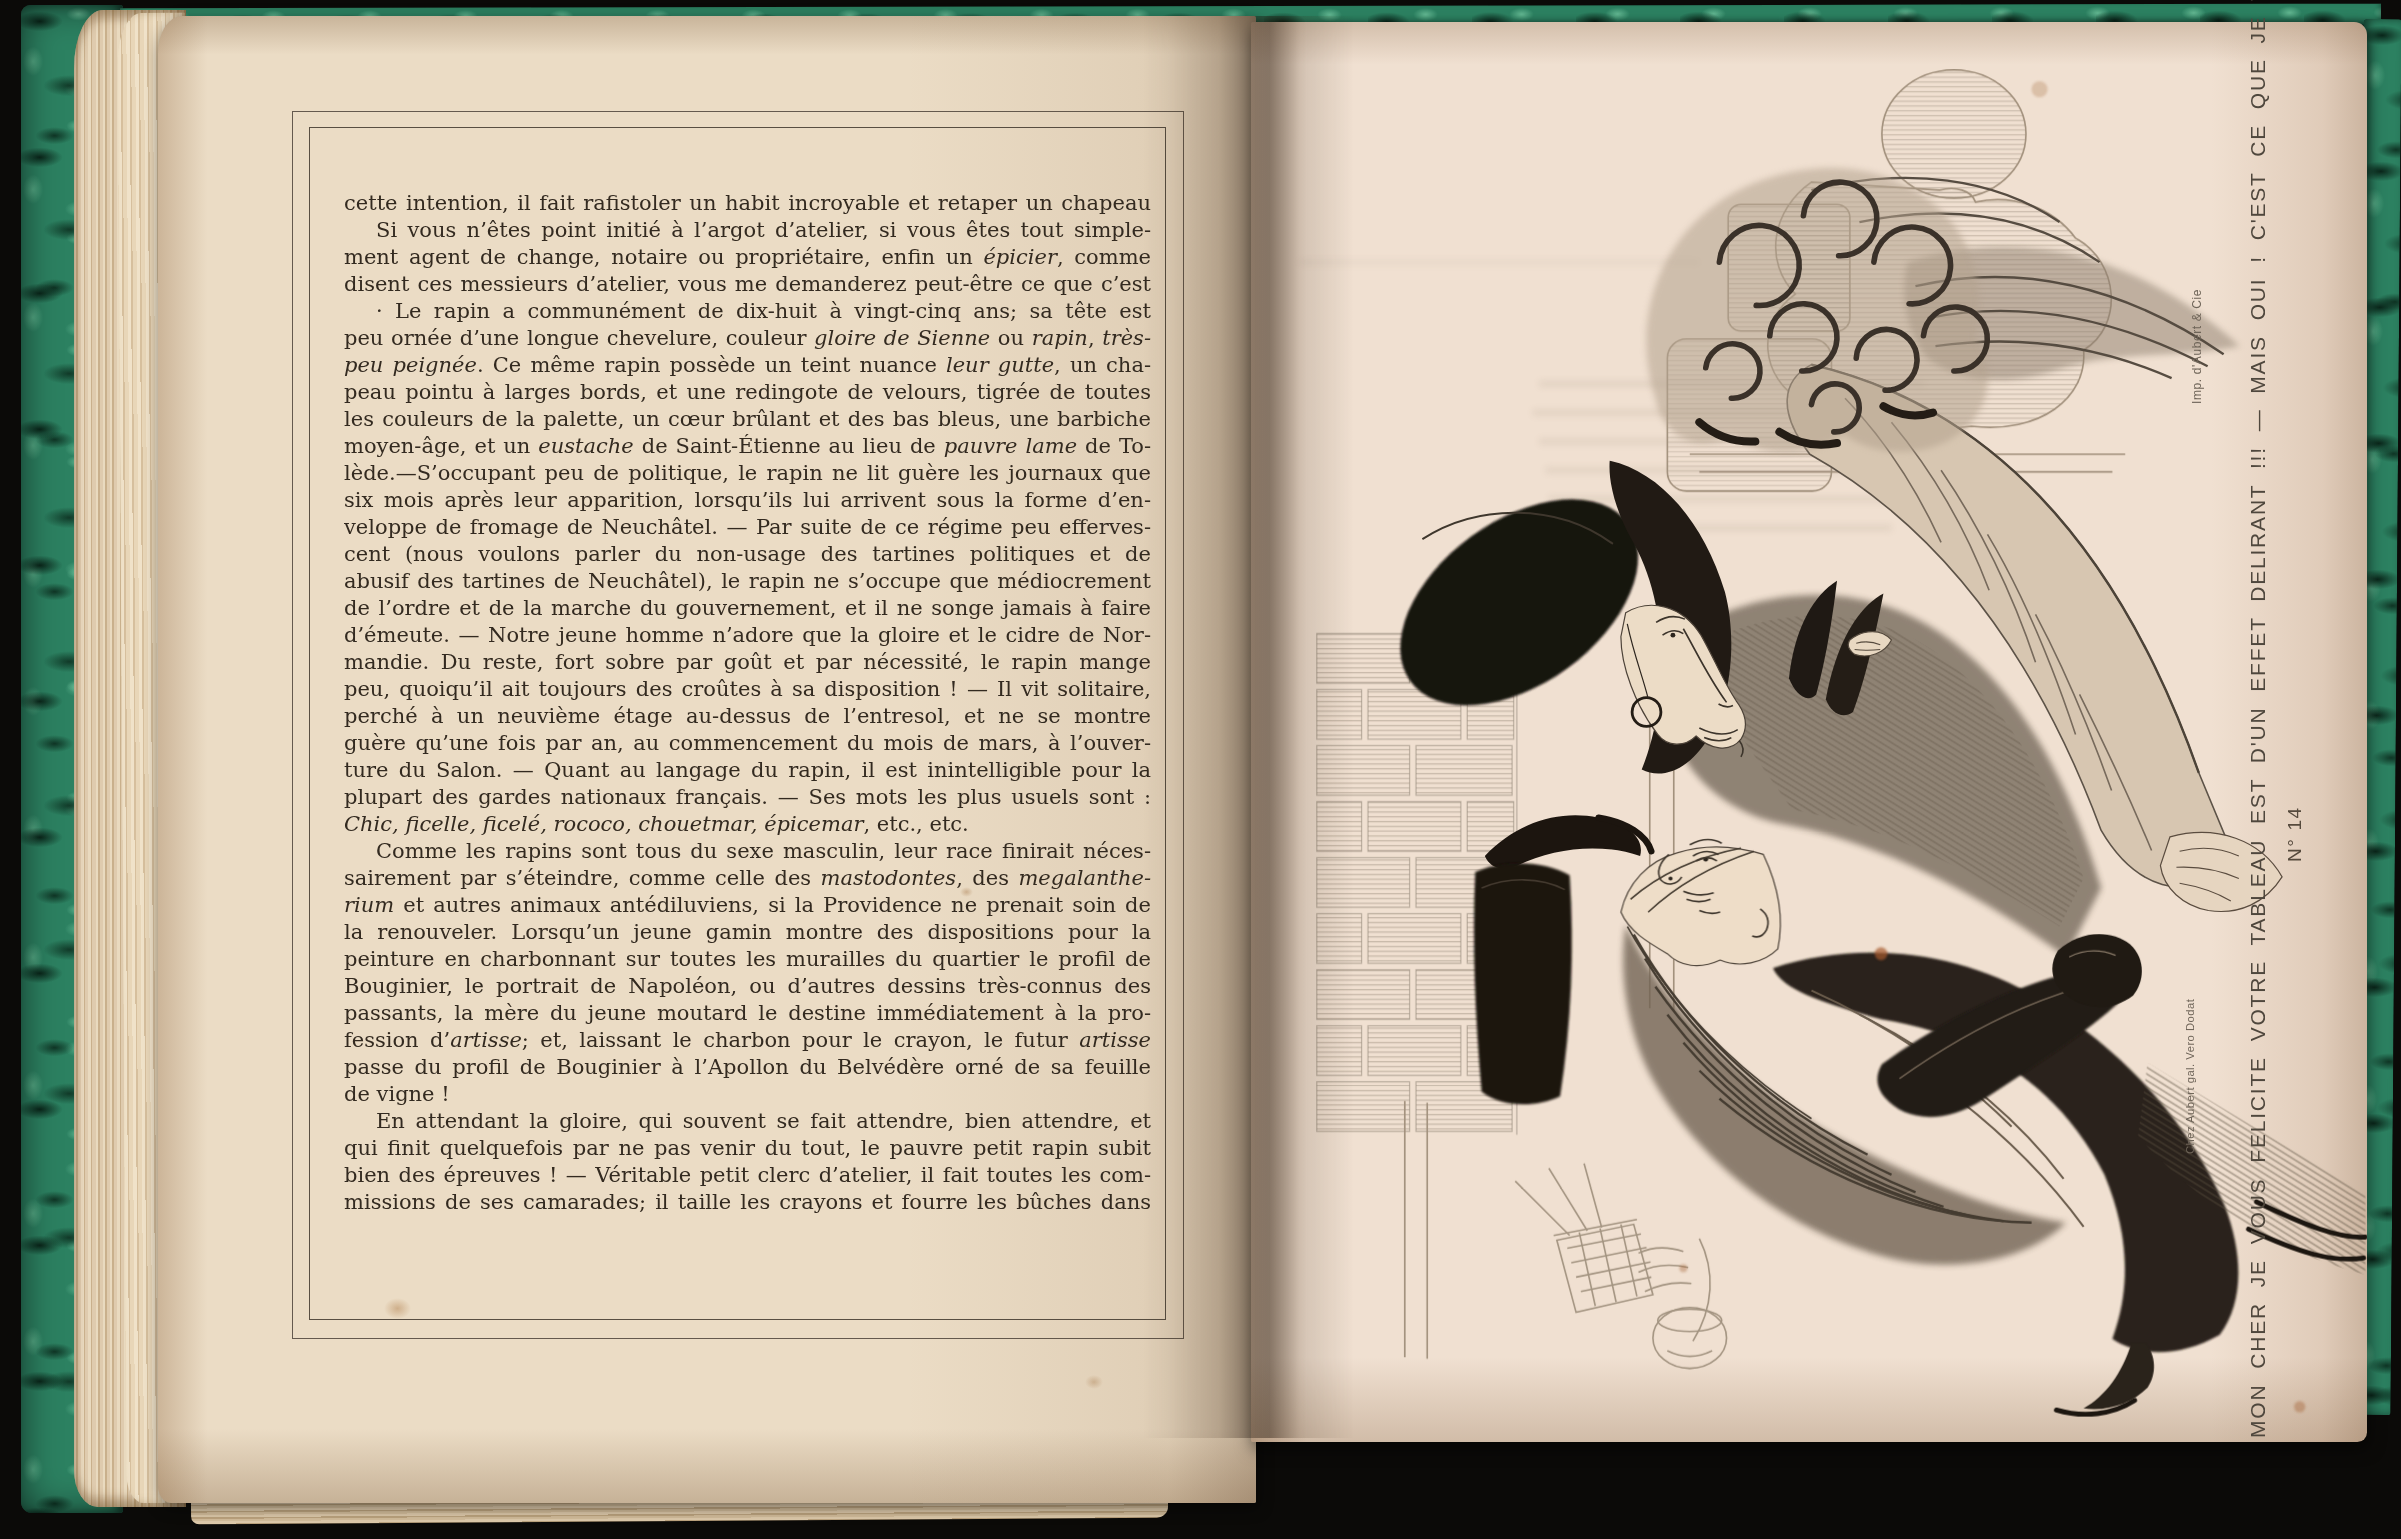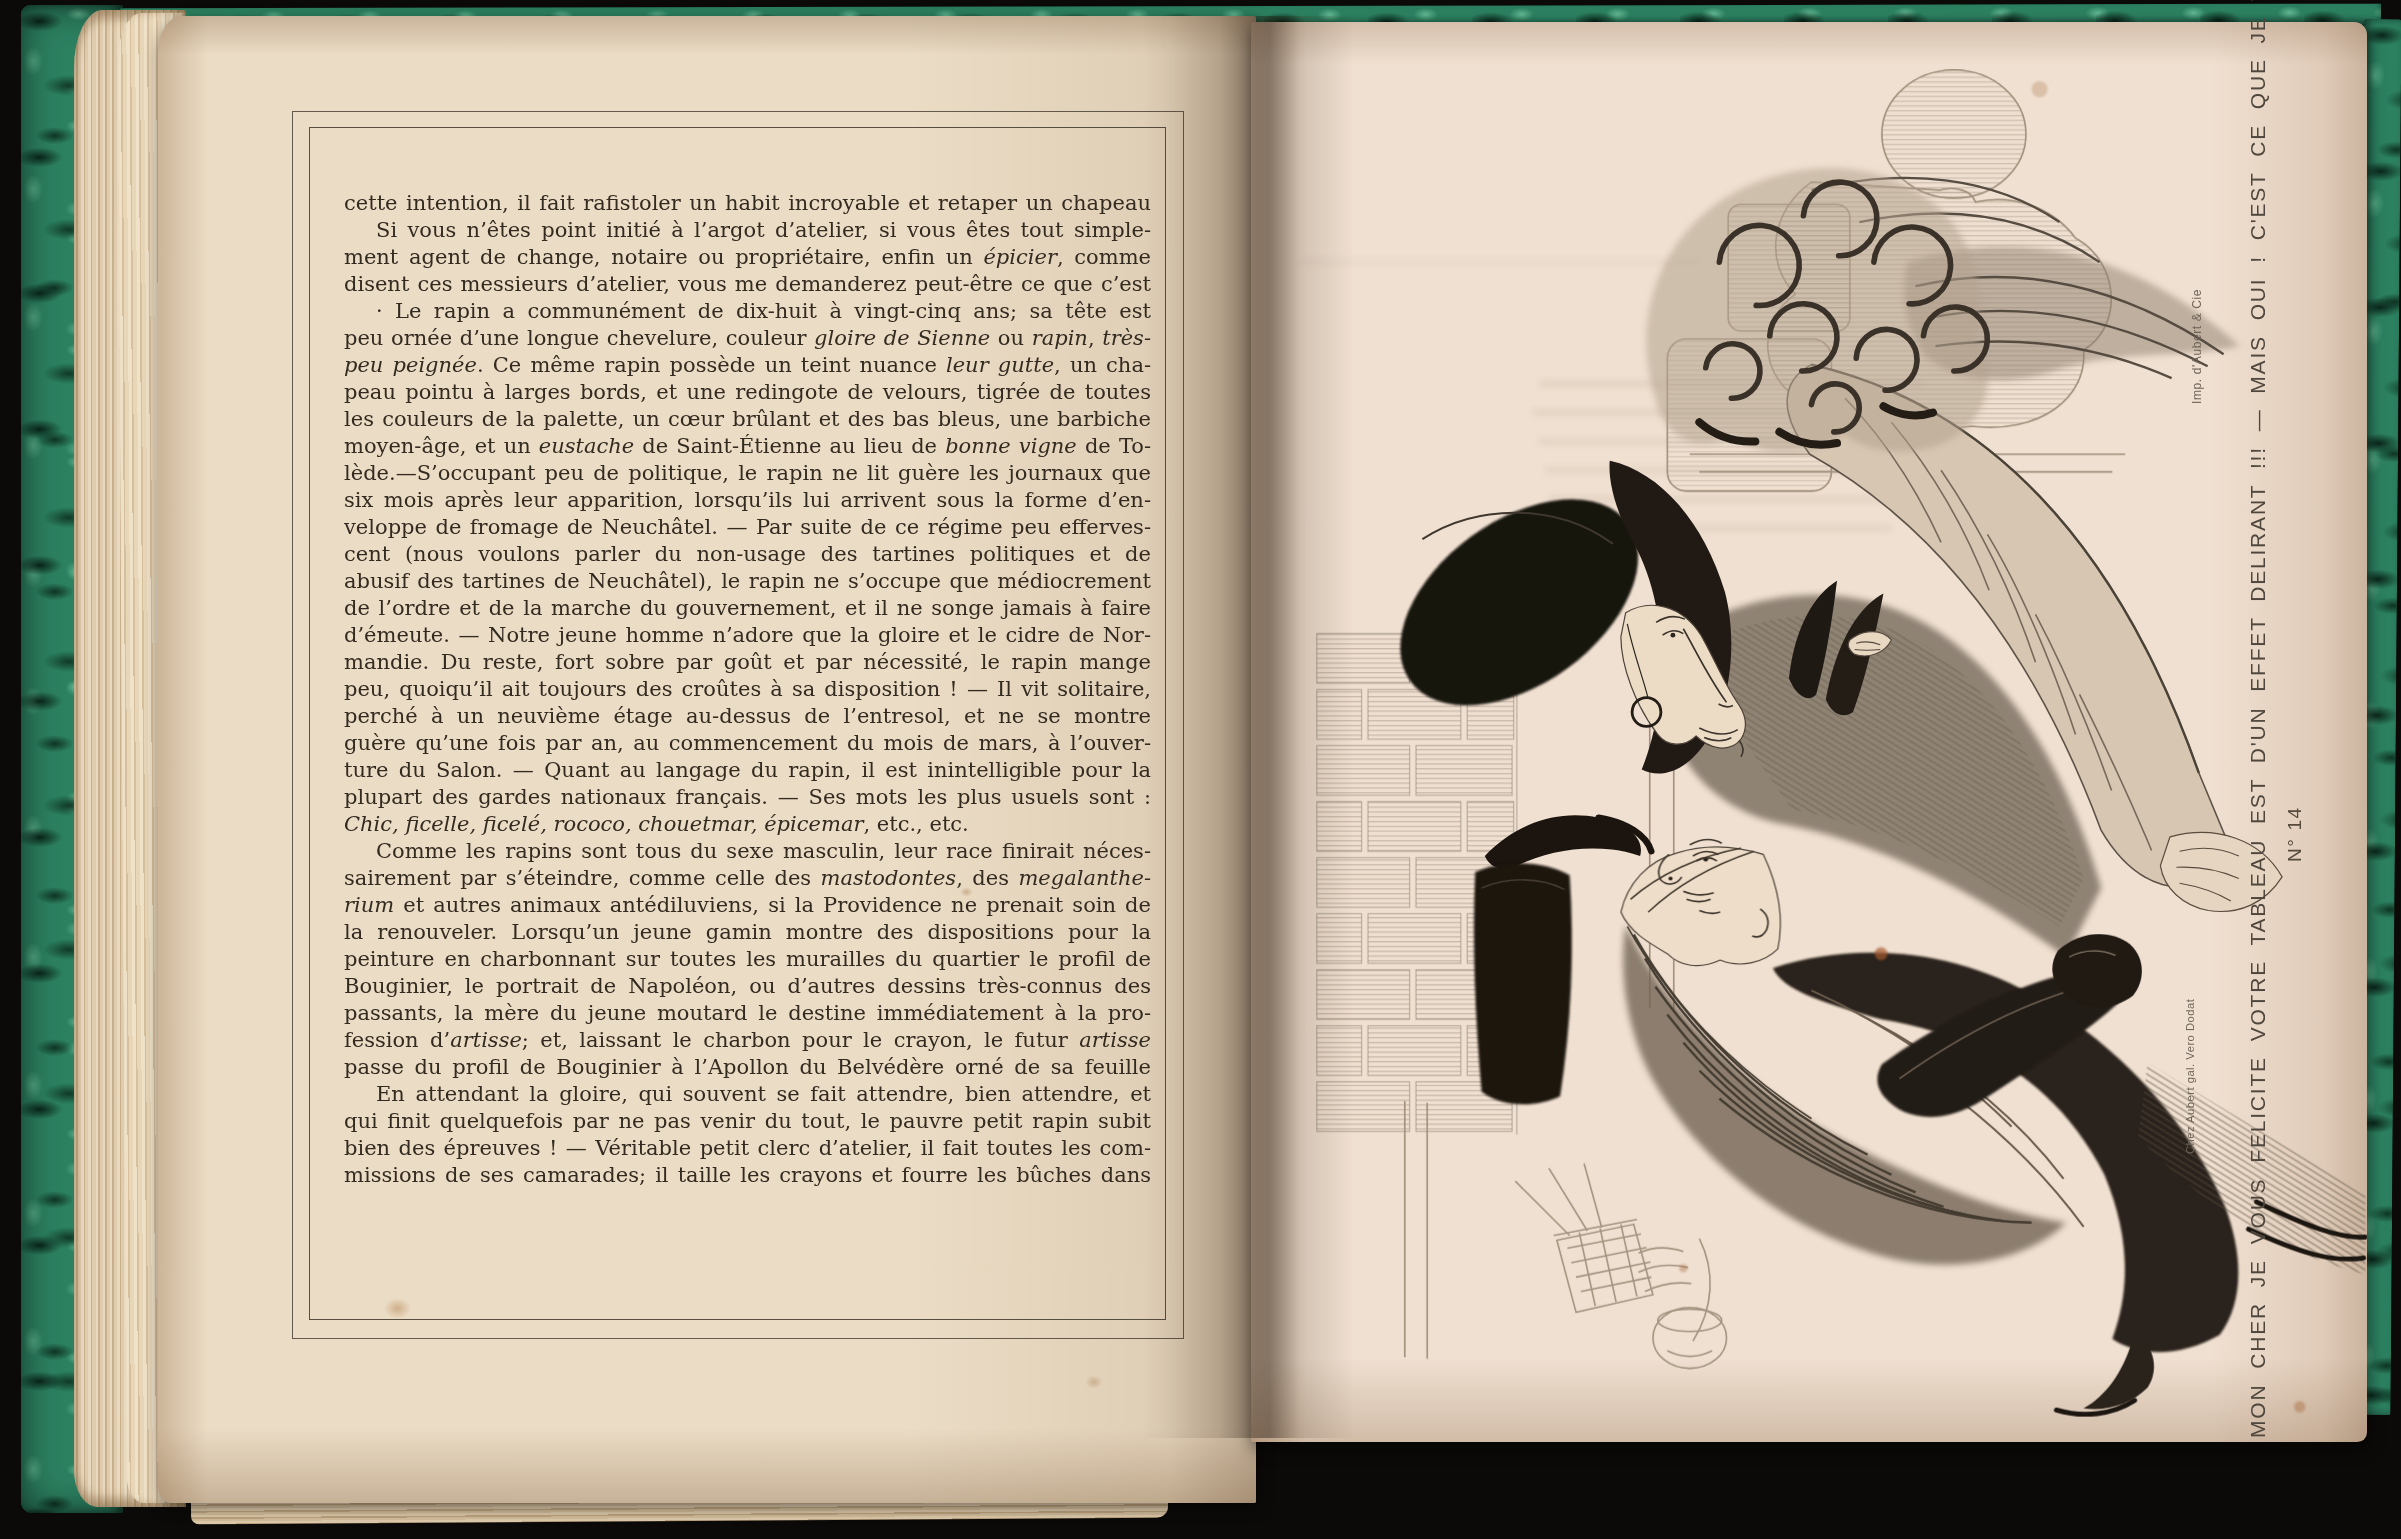--- a/index.html
+++ b/index.html
@@ -107,21 +107,21 @@
   <div class="abs textblock">
       <div class="tl">cette intention, il fait rafistoler un habit incroyable et retaper un chapeau</div>
       <div class="tl in">Si vous n’êtes point initié à l’argot d’atelier, si vous êtes tout simple-</div>
       <div class="tl">ment agent de change, notaire ou propriétaire, enfin un <i>épicier</i>, comme</div>
       <div class="tl">disent ces messieurs d’atelier, vous me demanderez peut-être ce que c’est</div>
       <div class="tl in">· Le rapin a communément de dix-huit à vingt-cinq ans; sa tête est</div>
       <div class="tl">peu ornée d’une longue chevelure, couleur <i>gloire de Sienne</i> ou <i>rapin</i>, <i>très-</i></div>
       <div class="tl"><i>peu peignée</i>. Ce même rapin possède un teint nuance <i>leur gutte</i>, un cha-</div>
       <div class="tl">peau pointu à larges bords, et une redingote de velours, tigrée de toutes</div>
       <div class="tl">les couleurs de la palette, un cœur brûlant et des bas bleus, une barbiche</div>
-      <div class="tl">moyen-âge, et un <i>eustache</i> de Saint-Étienne au lieu de <i>bonne vigne</i> de To-</div>
+      <div class="tl">moyen-âge, et un <i>eustache</i> de Saint-Étienne au lieu de <i>pauvre lame</i> de To-</div>
       <div class="tl">lède.—S’occupant peu de politique, le rapin ne lit guère les journaux que</div>
       <div class="tl">six mois après leur apparition, lorsqu’ils lui arrivent sous la forme d’en-</div>
       <div class="tl">veloppe de fromage de Neuchâtel. — Par suite de ce régime peu efferves-</div>
       <div class="tl">cent (nous voulons parler du non-usage des tartines politiques et de l’usage</div>
       <div class="tl">abusif des tartines de Neuchâtel), le rapin ne s’occupe que médiocrement</div>
       <div class="tl">de l’ordre et de la marche du gouvernement, et il ne songe jamais à faire</div>
       <div class="tl">d’émeute. — Notre jeune homme n’adore que la gloire et le cidre de Nor-</div>
       <div class="tl">mandie. Du reste, fort sobre par goût et par nécessité, le rapin mange</div>
       <div class="tl">peu, quoiqu’il ait toujours des croûtes à sa disposition ! — Il vit solitaire,</div>
       <div class="tl">perché à un neuvième étage au-dessus de l’entresol, et ne se montre</div>
@@ -131,20 +131,21 @@
       <div class="tl nj"><i>Chic, ficelle, ficelé, rococo, chouetmar, épicemar</i>, etc., etc.</div>
       <div class="tl in">Comme les rapins sont tous du sexe masculin, leur race finirait néces-</div>
       <div class="tl">sairement par s’éteindre, comme celle des <i>mastodontes</i>, des <i>megalanthe-</i></div>
       <div class="tl"><i>rium</i> et autres animaux antédiluviens, si la Providence ne prenait soin de</div>
       <div class="tl">la renouveler. Lorsqu’un jeune gamin montre des dispositions pour la</div>
       <div class="tl">peinture en charbonnant sur toutes les murailles du quartier le profil de</div>
       <div class="tl">Bouginier, le portrait de Napoléon, ou d’autres dessins très-connus des</div>
       <div class="tl">passants, la mère du jeune moutard le destine immédiatement à la pro-</div>
       <div class="tl">fession d’<i>artisse</i>; et, laissant le charbon pour le crayon, le futur <i>artisse</i></div>
       <div class="tl">passe du profil de Bouginier à l’Apollon du Belvédère orné de sa feuille</div>
+      <div class="tl nj">de vigne !</div>
       <div class="tl in">En attendant la gloire, qui souvent se fait attendre, bien attendre, et</div>
       <div class="tl">qui finit quelquefois par ne pas venir du tout, le pauvre petit rapin subit</div>
       <div class="tl">bien des épreuves ! — Véritable petit clerc d’atelier, il fait toutes les com-</div>
       <div class="tl">missions de ses camarades; il taille les crayons et fourre les bûches dans</div>
     </div>
   <div class="abs fox" style="left:226px;top:1282px;width:27px;height:21px;background:radial-gradient(closest-side,rgba(164,108,52,.4),transparent);"></div>
   <div class="abs fox" style="left:802px;top:871px;width:12.8px;height:9.6px;background:radial-gradient(closest-side,rgba(150,96,44,.35),transparent);"></div>
   <div class="abs fox" style="left:927px;top:1359px;width:17.6px;height:14.4px;background:radial-gradient(closest-side,rgba(150,96,44,.3),transparent);"></div>
 </div>
 

